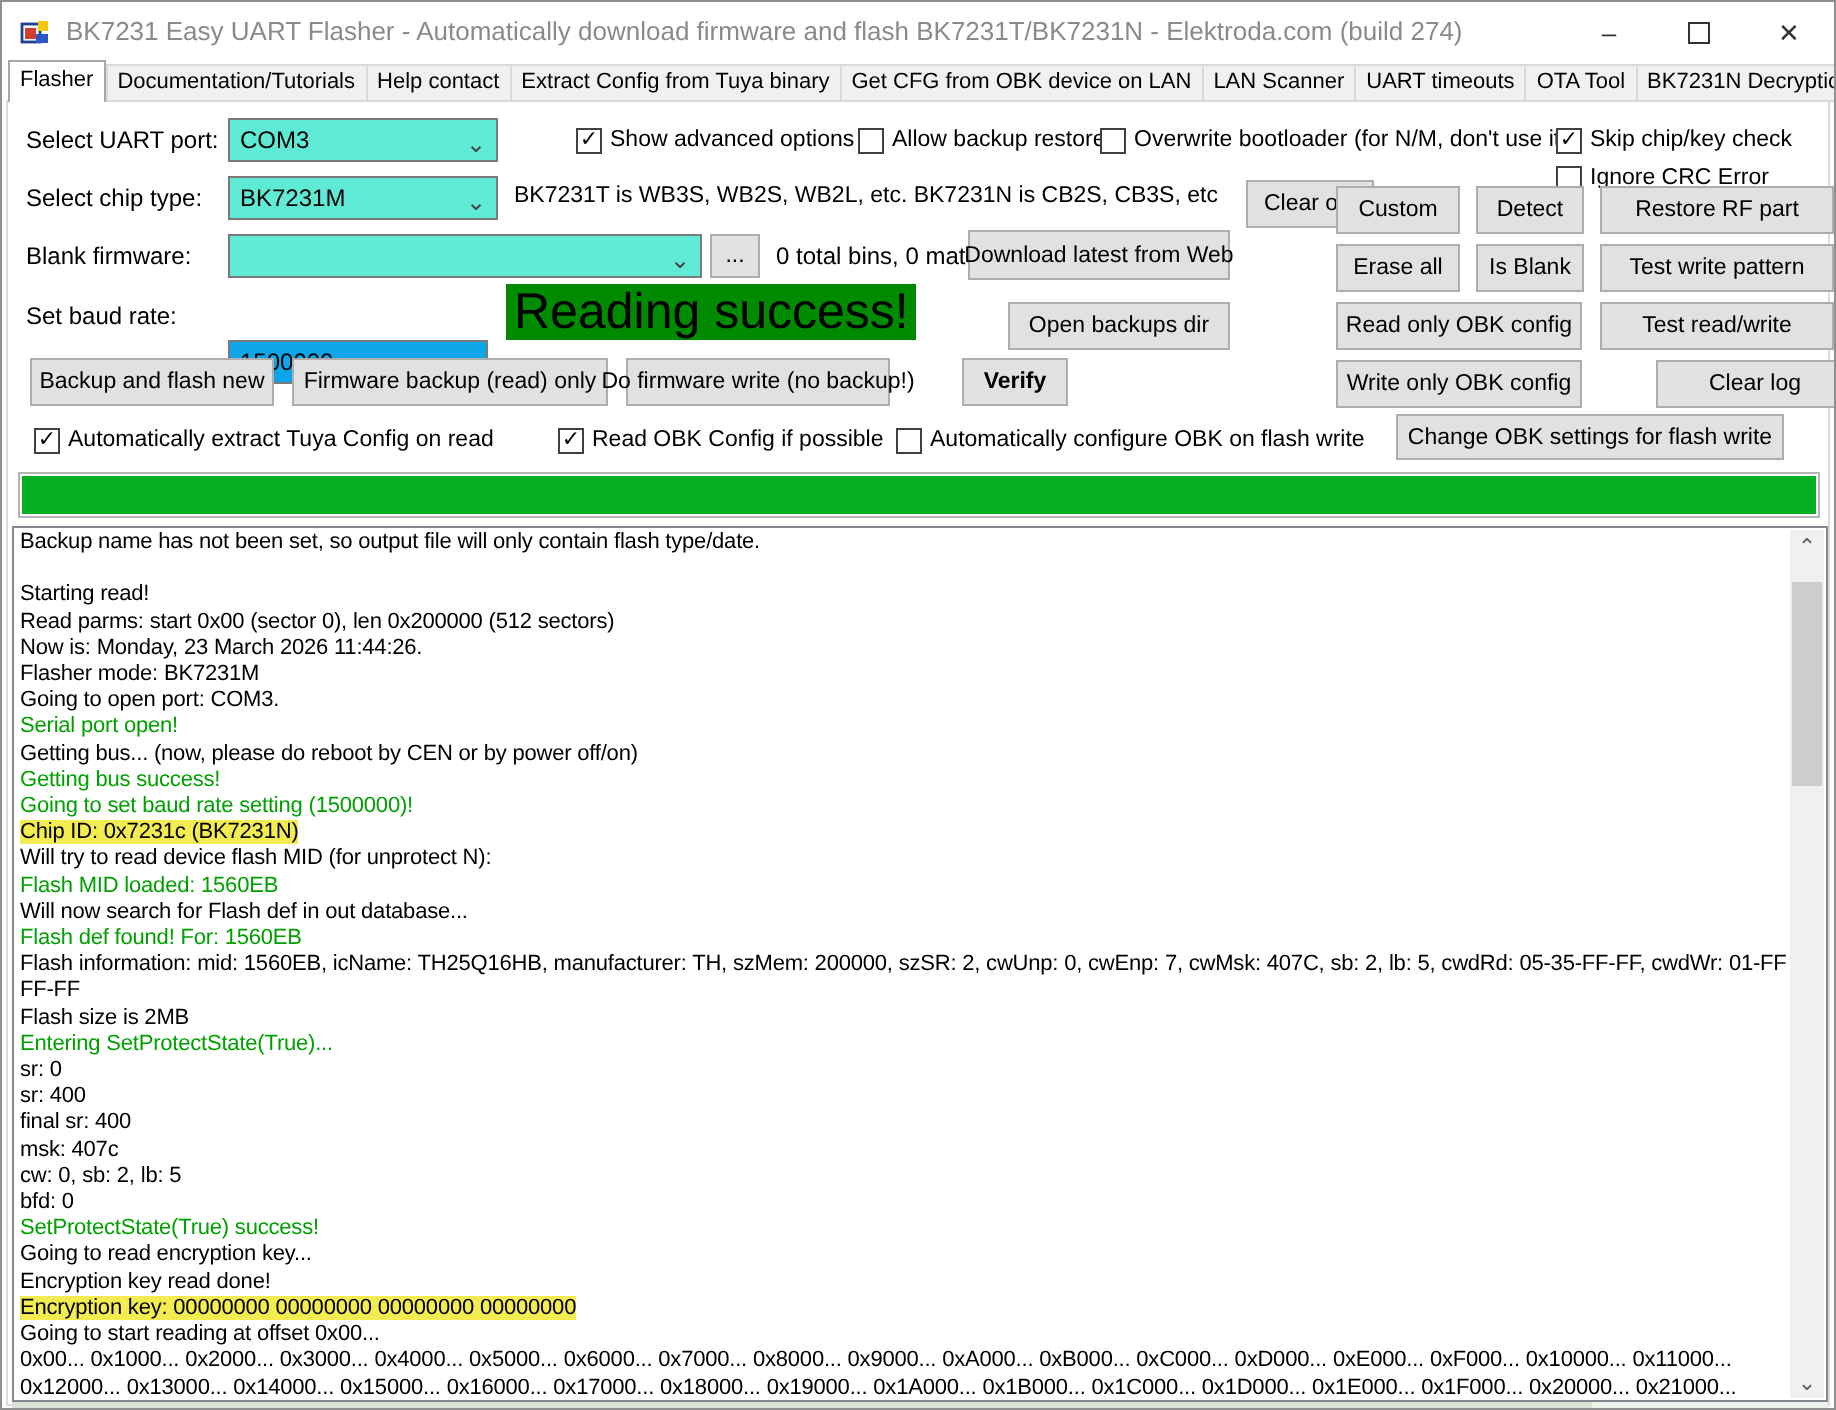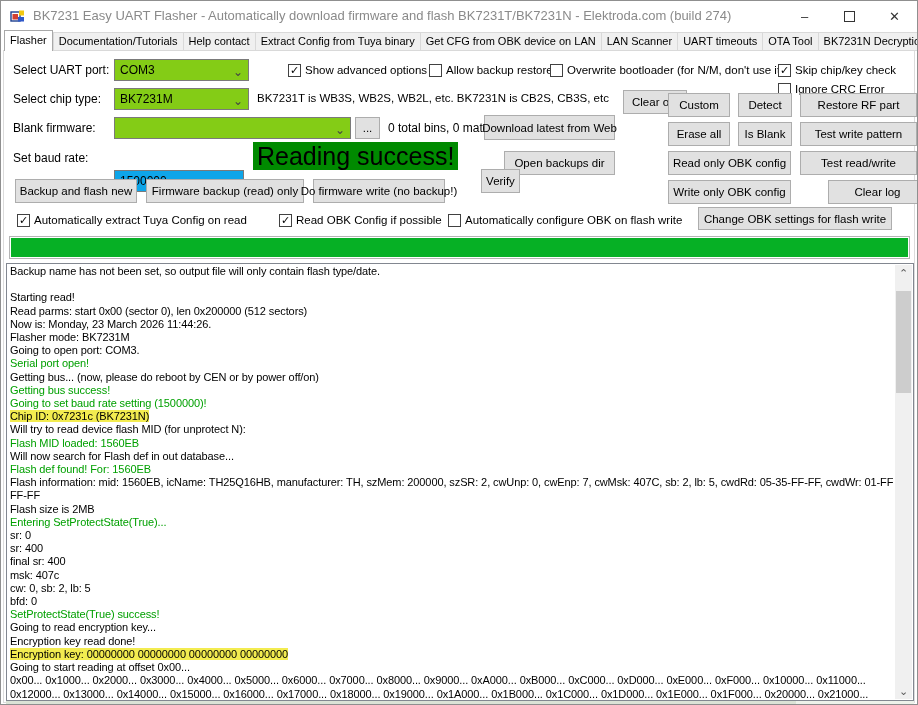--- a/index.html
+++ b/index.html
@@ -14,21 +14,21 @@
   .max-box{width:9px;height:9px;border:1px solid #333;display:block;}
   
   .tabstrip{position:absolute;left:3px;top:30px;right:2px;height:20px;display:flex;align-items:flex-end;z-index:3;}
   .tab{height:17px;line-height:17px;padding:0 5px;font-size:11px;background:#f0f0f0;border:1px solid #d9d9d9;
        border-left:none;color:#000;white-space:nowrap;}
   .tab:nth-child(2){border-left:1px solid #d9d9d9;}
   .tab.active{background:#fff;border:1px solid #a8a8a8;border-bottom:none;height:20px;line-height:19px;z-index:4;}
   .page{position:absolute;left:2px;top:49px;right:2px;bottom:1px;border:1px solid #dcdcdc;pointer-events:none;}
   
   .lbl{position:absolute;font-size:12px;color:#000;white-space:nowrap;}
-  .combo{position:absolute;height:22px;box-sizing:border-box;border:1px solid #7a7a7a;background:#84cc16;
+  .combo{position:absolute;height:22px;box-sizing:border-box;border:1px solid #7a7a7a;background:#5eead4;
          font-size:12px;line-height:20px;padding-left:5px;color:#000;}
   .combo.white{background:#0ea5e9;margin-top:23px;}
   .chev{position:absolute;right:5px;top:2px;color:#444;font-size:12px;}
   .btn{position:absolute;box-sizing:border-box;background:#e1e1e1;border:1px solid #adadad;font-size:11.5px;color:#000;
        display:flex;align-items:center;justify-content:center;white-space:nowrap;font-family:inherit;}
   .btn.disabled{background:#d9d9d9;border-color:#c3c3c3;color:#8a8a8a;}
   .cb{position:absolute;display:flex;align-items:center;gap:4px;height:16px;}
   .cbbox{width:13px;height:13px;box-sizing:border-box;border:1px solid #414141;background:#fff;font-size:11px;
          line-height:11px;text-align:center;color:#000;flex:0 0 13px;}
   .cblab{font-size:11.5px;white-space:nowrap;color:#000;}
@@ -147,21 +147,21 @@
   <div class="combo white" style="left:113px;top:146px;width:130px;">
     <span>1500000</span>
     <span class="chev">⌄</span>
   </div>
   <div class="status" style="left:252px;top:141px;height:28px;">Reading success!</div>
   <div class="btn" style="left:503px;top:150px;width:111px;height:24px;">Open backups dir</div>
 
   <div class="btn" style="left:14px;top:178px;width:122px;height:24px;">Backup and flash new</div>
   <div class="btn" style="left:145px;top:178px;width:158px;height:24px;">Firmware backup (read) only</div>
   <div class="btn" style="left:312px;top:178px;width:132px;height:24px;">Do firmware write (no backup!)</div>
-  <div class="btn" style="left:480px;top:168px;width:39px;height:24px;">Verify</div>
+  <div class="btn" style="left:480px;top:178px;width:53px;height:24px;font-weight:bold;">Verify</div>
 
   <div class="cb" style="left:16px;top:211px;">
       <span class="cbbox">✓</span>
       <span class="cblab">Automatically extract Tuya Config on read</span>
     </div>
   <div class="cb" style="left:278px;top:211px;">
       <span class="cbbox">✓</span>
       <span class="cblab">Read OBK Config if possible</span>
     </div>
   <div class="cb" style="left:411px;top:211px;margin-left:36px;">

